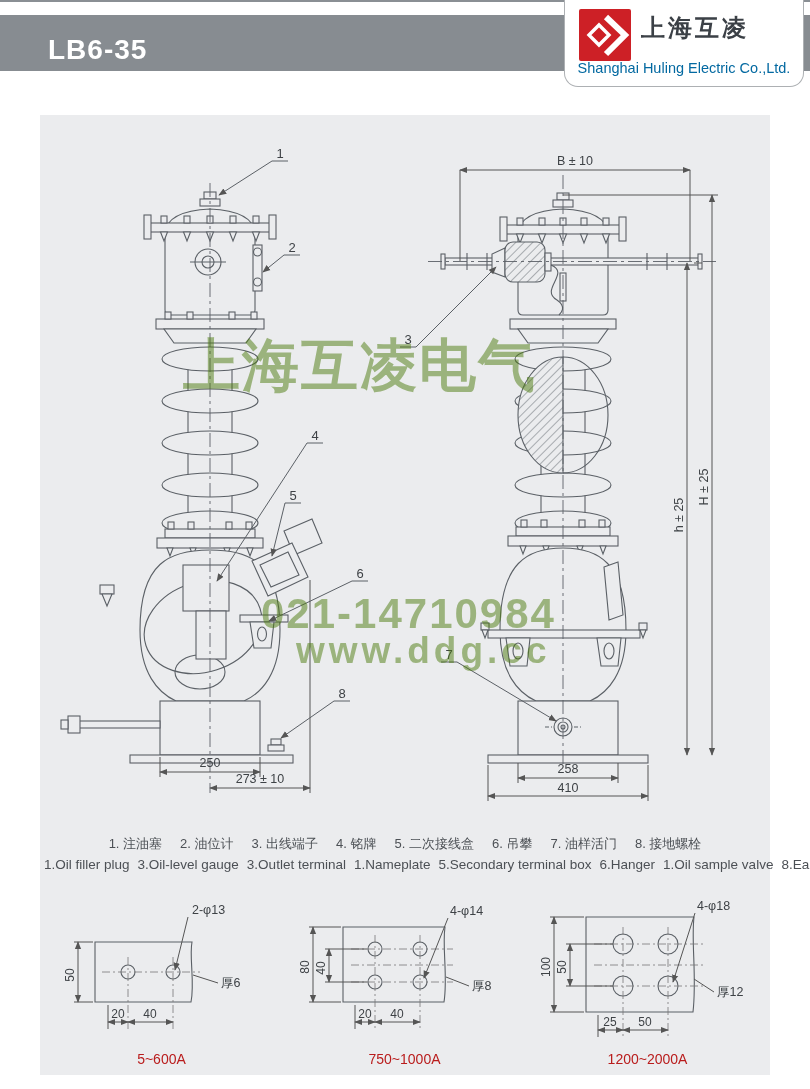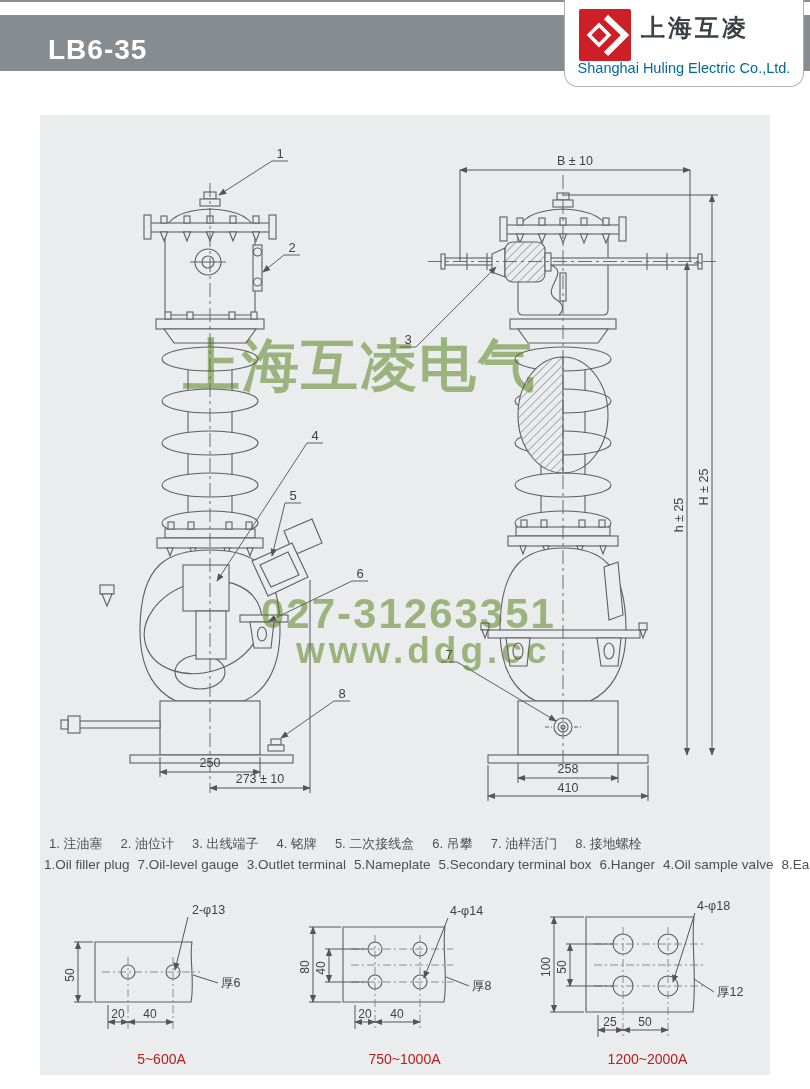--- a/index.html
+++ b/index.html
@@ -13,21 +13,21 @@
   #logobox{right:18px;top:0;width:238px;height:86px;background:#fff;
            border:1px solid #adb0b3;border-top:none;border-radius:0 0 14px 14px;}
   #logosq{left:14px;top:9px;}
   #brandcn{left:76px;top:12px;font-size:24px;font-weight:bold;color:#3b4046;letter-spacing:3px;}
   #branden{left:0;top:60px;width:238px;text-align:center;font-size:14.5px;color:#0369a1;}
   #content{left:40px;top:115px;width:730px;height:960px;background:#ebecee;}
   .wm{pointer-events:none;color:#4d7c0f;opacity:.5;font-weight:bold;white-space:nowrap;line-height:1;}
   #wm1{left:143px;top:222px;font-size:57px;letter-spacing:2px;}
   #wm2{left:221px;top:478px;font-size:42px;letter-spacing:2px;}
   #wm3{left:256px;top:517px;font-size:37px;letter-spacing:4px;}
-  .plist{left:0;width:730px;color:#4c5055;white-space:nowrap;}
+  .plist{left:0;width:730px;text-align:center;color:#4c5055;white-space:nowrap;}
   #plist-cn{top:720px;font-size:13px;}
   #plist-en{top:742px;font-size:13.5px;}
   #plist-cn span{margin:0 9px;}
   #plist-en span{margin:16px 4px;}
   #mountrow{left:0;top:772px;width:730px;display:flex;}
   .mblock{width:243px;}
   .mcap{text-align:center;font-size:14px;color:#b91c1c;margin-top:0px;}
   svg text{font-family:"Liberation Sans",sans-serif;}
 </style>
 </head>
@@ -275,28 +275,28 @@
         <text x="368" y="229">3</text>
         <text x="275" y="325">4</text>
         <text x="253" y="385">5</text>
         <text x="320" y="463">6</text>
         <text x="409" y="544">7</text>
         <text x="302" y="583">8</text>
       </g>
     </svg>
 
     <div id="wm1" class="abs wm">上海互凌电气</div>
-    <div id="wm2" class="abs wm">027-31263351</div>
+    <div id="wm2" class="abs wm">021-14710984</div>
     <div id="wm3" class="abs wm">www.ddg.cc</div>
 
     <div id="plist-cn" class="abs plist">
       <span>1. 注油塞</span><span>2. 油位计</span><span>3. 出线端子</span><span>4. 铭牌</span><span>5. 二次接线盒</span><span>6. 吊攀</span><span>7. 油样活门</span><span>8. 接地螺栓</span>
     </div>
     <div id="plist-en" class="abs plist">
-      <span>1.Oil filler plug</span><span>7.Oil-level gauge</span><span>3.Outlet terminal</span><span>5.Nameplate</span><span>5.Secondary terminal box</span><span>6.Hanger</span><span>4.Oil sample valve</span><span>8.Earth stud</span>
+      <span>1.Oil filler plug</span><span>3.Oil-level gauge</span><span>3.Outlet terminal</span><span>1.Nameplate</span><span>5.Secondary terminal box</span><span>6.Hanger</span><span>1.Oil sample valve</span><span>8.Earth stud</span>
     </div>
 
     <div id="mountrow" class="abs">
 
       <div class="mblock">
         <svg width="243" height="160" viewBox="0 0 243 160">
           <g stroke="#5b6066" stroke-width="1.1" fill="#ebecee">
             <path d="M55,55 L152,55 C149,70 155,95 151,115 L55,115 Z"></path>
             <circle cx="88" cy="85" r="7" fill="#ebecee"></circle>
             <circle cx="133" cy="85" r="7" fill="#ebecee"></circle>

